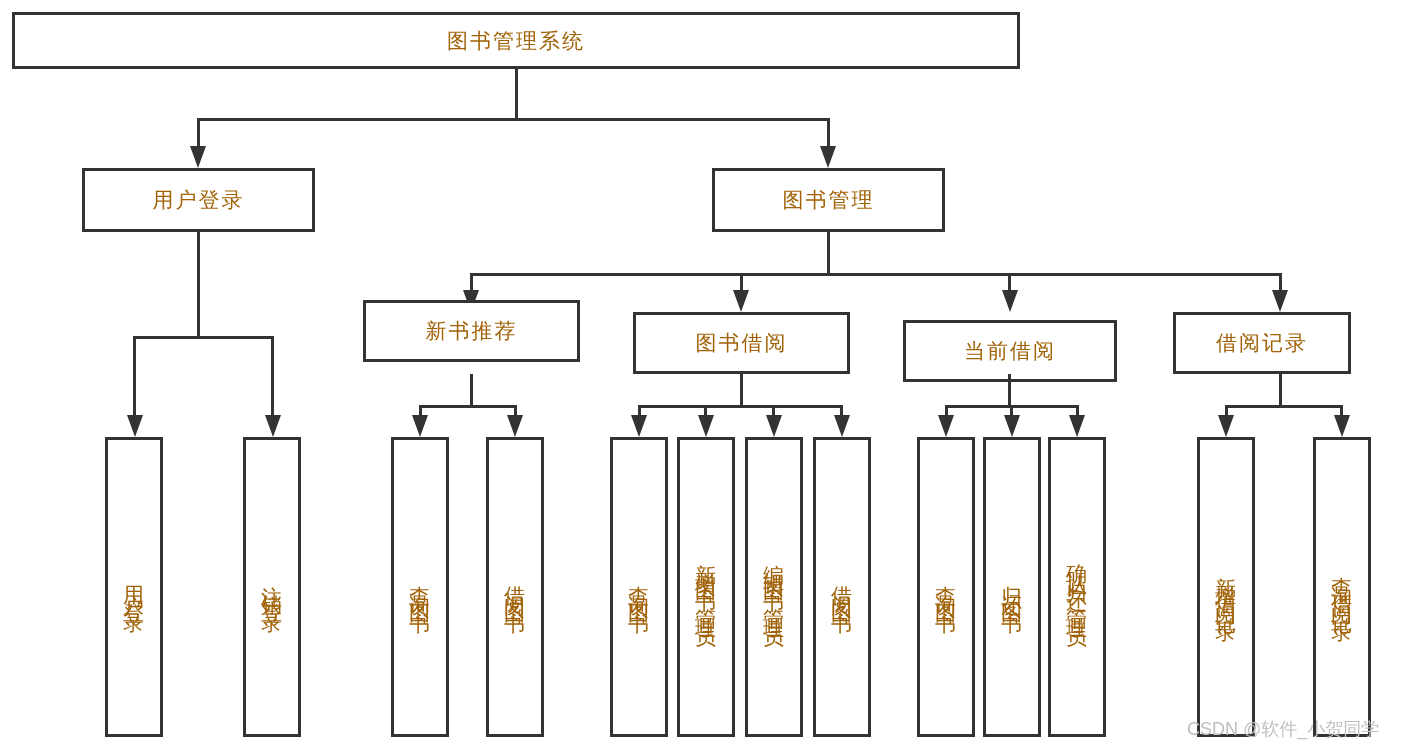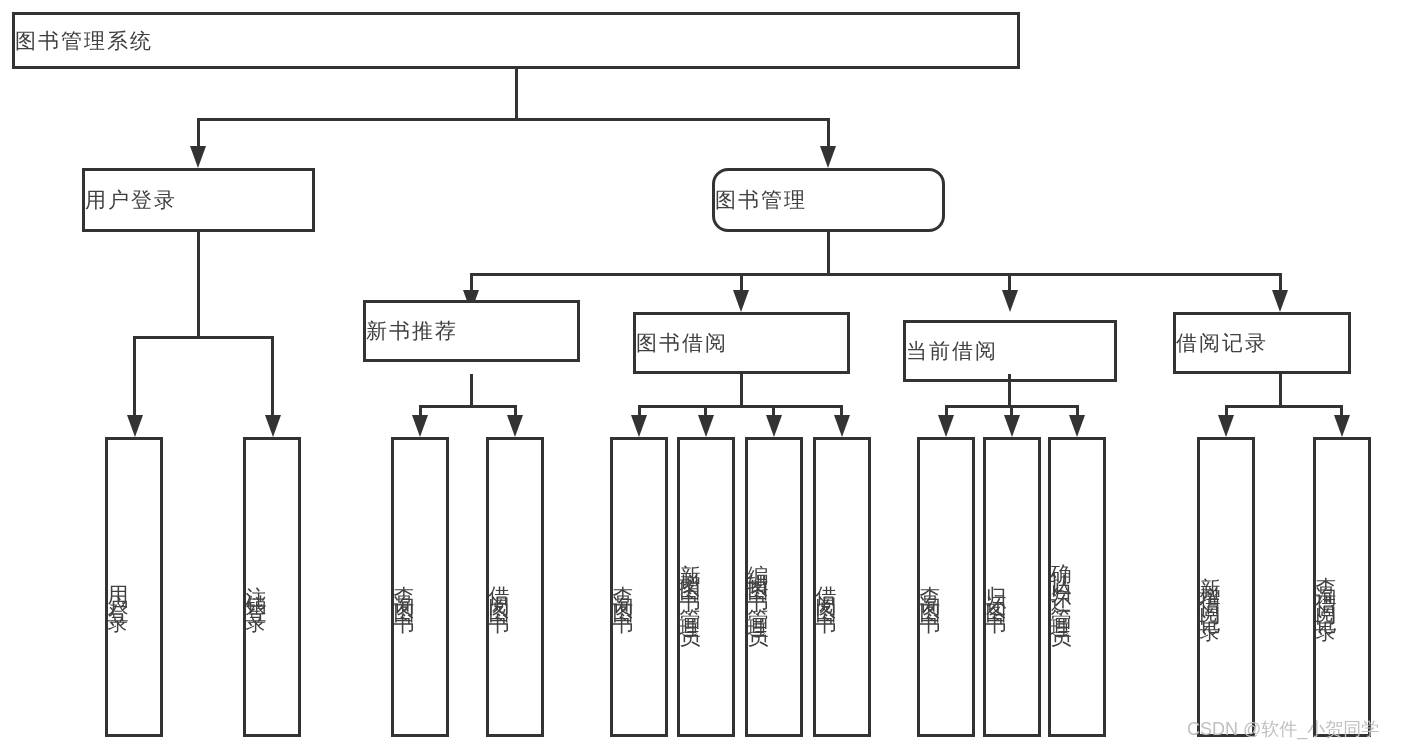--- a/index.html
+++ b/index.html
@@ -13,22 +13,22 @@
     background: #ffffff;
     overflow: hidden;
   }
 
   .box {
     position: absolute;
     border: 3px solid #333333;
     background: #ffffff;
     display: flex;
     align-items: center;
-    justify-content: flex-start;
-    color: #404040;
+    justify-content: center;
+    color: #a16207;
     font-size: 21px;
     letter-spacing: 2px;
   }
 
   .leaf { letter-spacing: 0; }
   .leaf .vtext {
     writing-mode: vertical-rl;
     text-orientation: mixed;
     font-size: 21px;
     letter-spacing: 9px;
@@ -67,21 +67,21 @@
   <div class="vline" style="left:515px; top:67px; width:3px; height:51px;"></div>
   <div class="hline" style="left:197px; top:118px; width:633px; height:3px;"></div>
   <div class="vline" style="left:197px; top:118px; width:3px; height:30px;"></div>
   <div class="arrow" style="left:190px; top:146px;"></div>
   <div class="vline" style="left:827px; top:118px; width:3px; height:30px;"></div>
   <div class="arrow" style="left:820px; top:146px;"></div>
 
   <div class="box" style="left:82px; top:168px; width:233px; height:64px;">
     <span>用户登录</span>
   </div>
-  <div class="box" style="left:712px; top:168px; width:233px; height:64px;border-radius:16px;">
+  <div class="box" style="left:712px; top:168px; width:233px; height:64px;">
     <span>图书管理</span>
   </div>
 
   <div class="vline" style="left:197px; top:232px; width:3px; height:104px;"></div>
   <div class="hline" style="left:133px; top:336px; width:141px; height:3px;"></div>
   <div class="vline" style="left:133px; top:336px; width:3px; height:80px;"></div>
   <div class="arrow" style="left:127px; top:415px;"></div>
   <div class="vline" style="left:271px; top:336px; width:3px; height:80px;"></div>
   <div class="arrow" style="left:265px; top:415px;"></div>
 

